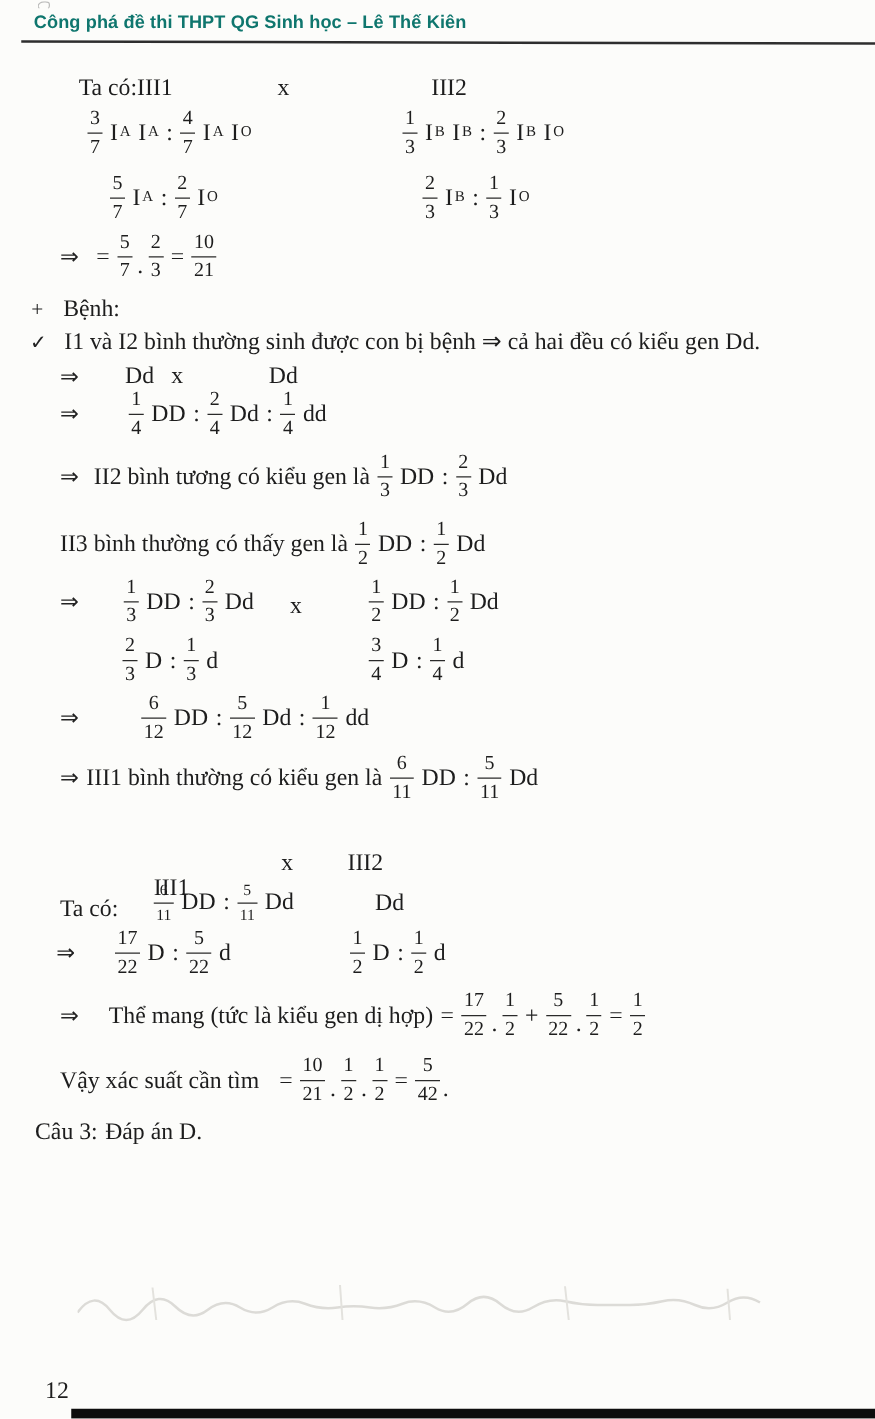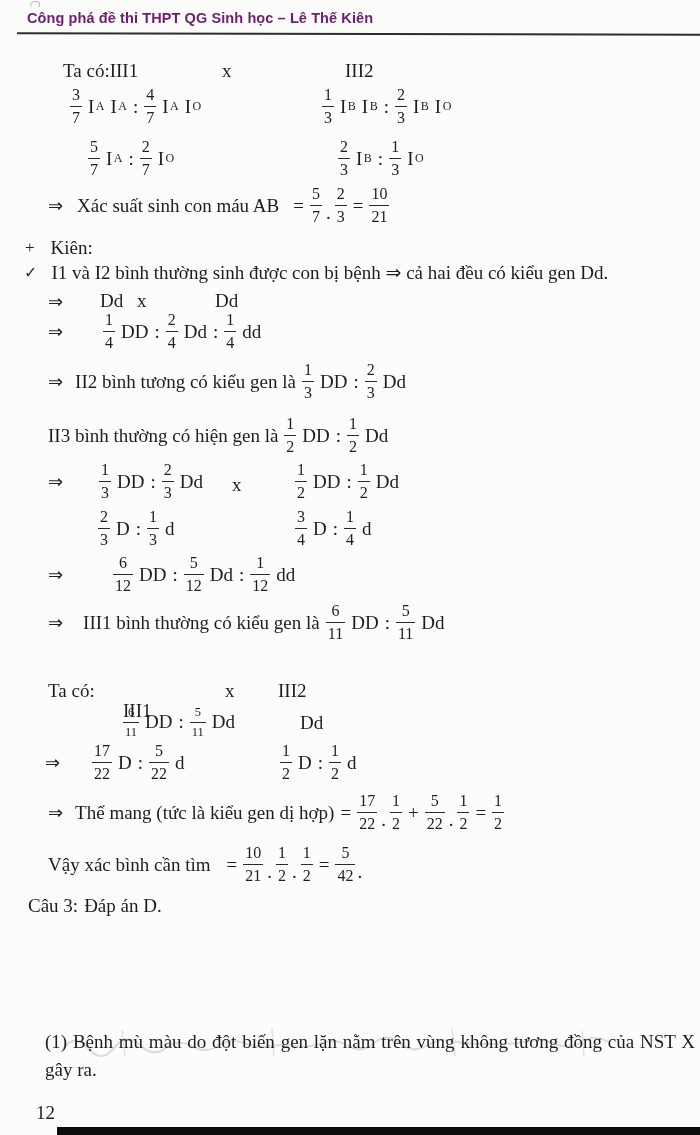--- a/index.html
+++ b/index.html
@@ -1,20 +1,20 @@
 <!DOCTYPE html>
 <html><head>
 <meta charset="utf-8">
 <style>
   *{box-sizing:border-box}
   html,body{margin:0;padding:0;background:#fff}
   .page{position:relative;width:700px;height:1135px;background:#fcfcfa;overflow:hidden;
         font-family:"Liberation Serif",serif;color:#1d1d1d}
   .hdr-title{position:absolute;left:27px;top:10px;font-family:"Liberation Sans",sans-serif;
-             font-weight:700;font-size:14.5px;color:#701a75;letter-spacing:.1px}
+             font-weight:700;font-size:14.5px;color:#0f766e;letter-spacing:.1px}
   .hdr-rule{position:absolute;left:17px;top:33px;width:683px;height:2.4px;background:#2e2e2e;
             transform:rotate(.12deg)}
   .scanmark{position:absolute;left:30px;top:1px;width:10px;height:7px;
             border:1.4px solid #9a9a9a;border-bottom-color:transparent;border-radius:60% 40% 50% 50%;opacity:.65}
   .ab{position:absolute;font-size:19px;white-space:nowrap}
   .ln{position:absolute;display:flex;align-items:center;gap:6px;font-size:19px;white-space:nowrap}
   .arr{font-family:"DejaVu Sans",sans-serif;font-size:18px;color:#222}
   .chk{font-family:"DejaVu Sans",sans-serif;font-size:16px;color:#222}
   .frac{display:inline-flex;flex-direction:column;align-items:center;line-height:1;
         font-size:16px;text-align:center}
@@ -98,41 +98,40 @@
     <span class="colon">:</span>
     <span class="frac">
         <span class="fn">1</span>
         <span class="fd">3</span>
       </span>
     <span class="tok"><span>I</span><sup>O</sup></span>
   </div>
 
   <div class="ln" style="left:48px;top:186px">
     <span class="arr">⇒</span>
-    <span style="margin-left:8px">Xác suất sinh con máu AB</span>
     <span style="margin-left:8px">=</span>
     <span class="frac">
         <span class="fn">5</span>
         <span class="fd">7</span>
       </span>
     <span class="mdot">.</span>
     <span class="frac">
         <span class="fn">2</span>
         <span class="fd">3</span>
       </span>
     <span>=</span>
     <span class="frac">
         <span class="fn">10</span>
         <span class="fd">21</span>
       </span>
   </div>
 
   <div class="ln" style="left:25px;top:237px">
     <span style="font-size:17px">+</span>
-    <span style="margin-left:10px">Kiên:</span>
+    <span style="margin-left:10px">Bệnh:</span>
   </div>
 
   <div class="ln" style="left:24px;top:261px">
     <span class="chk">✓</span>
     <span style="margin-left:8px">I1 và I2 bình thường sinh được con bị bệnh ⇒ cả hai đều có kiểu gen Dd.</span>
   </div>
 
   <span class="ab arr" style="left:48px;top:291px">⇒</span>
   <span class="ab" style="left:100px;top:290px">Dd</span>
   <span class="ab" style="left:137px;top:290px">x</span>
@@ -169,21 +168,21 @@
     <span>DD</span>
     <span class="colon">:</span>
     <span class="frac">
         <span class="fn">2</span>
         <span class="fd">3</span>
       </span>
     <span>Dd</span>
   </div>
 
   <div class="ln" style="left:48px;top:416px">
-    <span>II3 bình thường có hiện gen là</span>
+    <span>II3 bình thường có thấy gen là</span>
     <span class="frac">
         <span class="fn">1</span>
         <span class="fd">2</span>
       </span>
     <span>DD</span>
     <span class="colon">:</span>
     <span class="frac">
         <span class="fn">1</span>
         <span class="fd">2</span>
       </span>
@@ -262,36 +261,36 @@
     <span class="colon">:</span>
     <span class="frac">
         <span class="fn">1</span>
         <span class="fd">12</span>
       </span>
     <span>dd</span>
   </div>
 
   <div class="ln" style="left:48px;top:603px">
     <span class="arr">⇒</span>
-    <span style="margin-left:14px">III1 bình thường có kiểu gen là</span>
+    <span style="">III1 bình thường có kiểu gen là</span>
     <span class="frac">
         <span class="fn">6</span>
         <span class="fd">11</span>
       </span>
     <span>DD</span>
     <span class="colon">:</span>
     <span class="frac">
         <span class="fn">5</span>
         <span class="fd">11</span>
       </span>
     <span>Dd</span>
   </div>
 
 
-  <span class="ab" style="left:48px;top:680px">Ta có:</span>
+  <span class="ab" style="left:48px;top:717px">Ta có:</span>
   <span class="ab" style="left:123px;top:700px">III1</span>
   <span class="ab" style="left:225px;top:680px">x</span>
   <span class="ab" style="left:278px;top:680px">III2</span>
 
   <div class="ln" style="left:123px;top:706px">
     <span class="frac sm">
         <span class="fn">6</span>
         <span class="fd">11</span>
       </span>
     <span>DD</span>
@@ -327,21 +326,21 @@
     <span class="colon">:</span>
     <span class="frac">
         <span class="fn">1</span>
         <span class="fd">2</span>
       </span>
     <span>d</span>
   </div>
 
   <div class="ln" style="left:48px;top:793px">
     <span class="arr">⇒</span>
-    <span style="margin-left:6px">Thể mang (tức là kiểu gen dị hợp)</span>
+    <span style="margin-left:18px">Thể mang (tức là kiểu gen dị hợp)</span>
     <span>=</span>
     <span class="frac">
         <span class="fn">17</span>
         <span class="fd">22</span>
       </span>
     <span class="mdot">.</span>
     <span class="frac">
         <span class="fn">1</span>
         <span class="fd">2</span>
       </span>
@@ -356,21 +355,21 @@
         <span class="fd">2</span>
       </span>
     <span>=</span>
     <span class="frac">
         <span class="fn">1</span>
         <span class="fd">2</span>
       </span>
   </div>
 
   <div class="ln" style="left:48px;top:845px">
-    <span>Vậy xác bình cần tìm</span>
+    <span>Vậy xác suất cần tìm</span>
     <span style="margin-left:10px">=</span>
     <span class="frac">
         <span class="fn">10</span>
         <span class="fd">21</span>
       </span>
     <span class="mdot">.</span>
     <span class="frac">
         <span class="fn">1</span>
         <span class="fd">2</span>
       </span>
@@ -392,18 +391,17 @@
     <span>Đáp án D.</span>
   </div>
 
 
 
   <svg class="wm" width="575" height="42" viewBox="0 0 575 42">
     <path d="M0 26 q13 -18 26 -2 t26 0 t26 -3 t26 3 t26 -2 t26 0 t26 -3 t26 3 t26 0 t26 -3 t26 3 t26 -3 t26 0 t26 3 t26 -5 t26 3 t26 0 t26 -3 t26 3 t26 -2 t26 0" fill="none" stroke="#c3c1bb" stroke-width="2"></path>
     <path d="M60 6 l3 26 M210 4 l2 28 M390 5 l3 27 M520 7 l2 25" stroke="#cfcdc7" stroke-width="1.6" fill="none"></path>
   </svg>
 
-  <div class="block" style="left:45px;top:1028px;width:650px">(1) Bệnh mù màu do đột biến gen lặn nằm trên vùng không tương đồng của NST X gây ra.</div>
 
   <span class="pagenum">12</span>
   <div class="botbar"></div>
 
 </div>
 
 </body></html>

